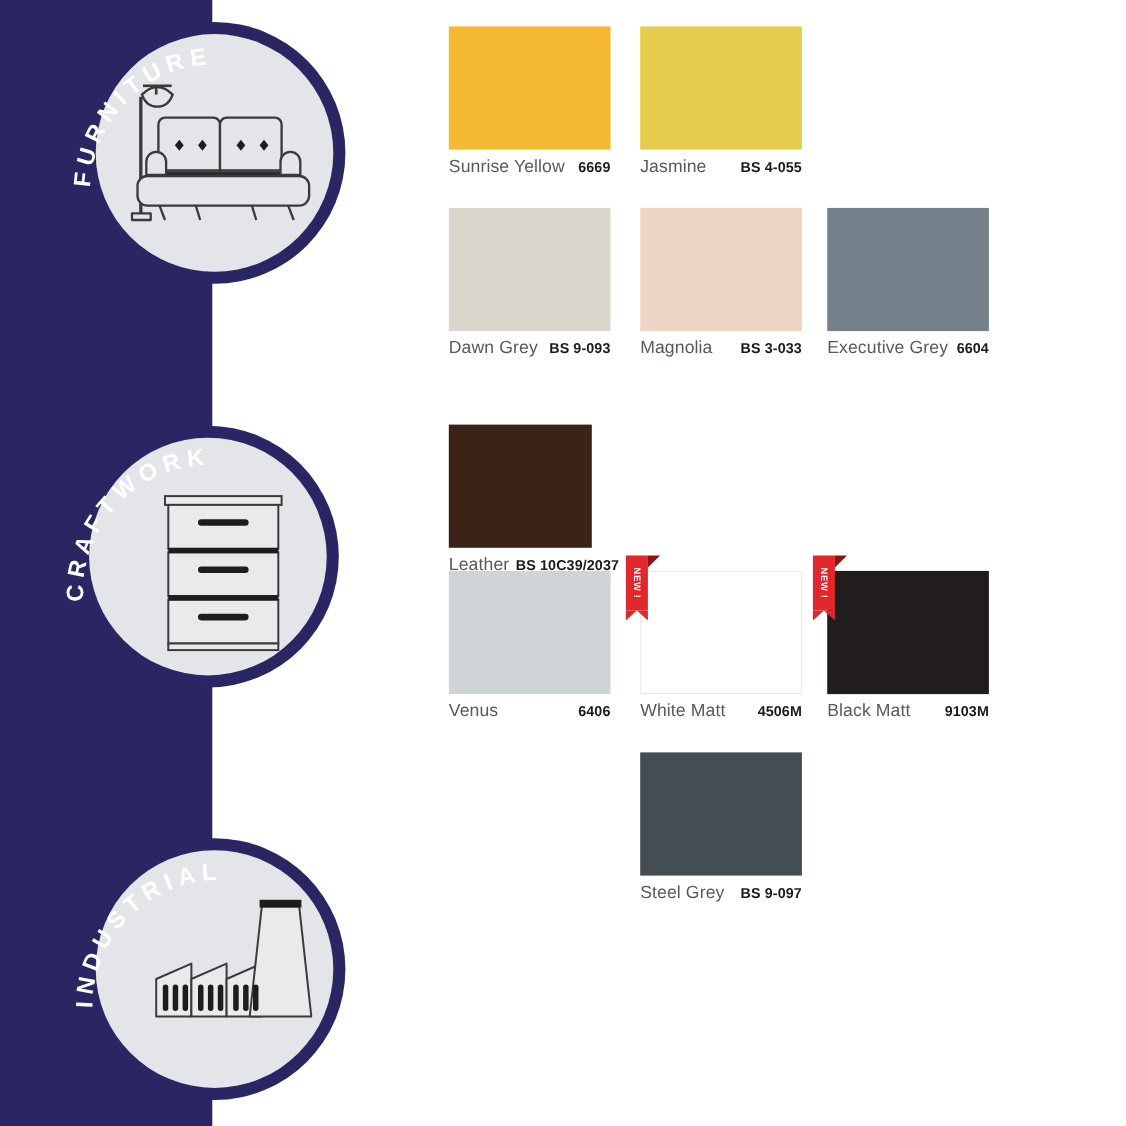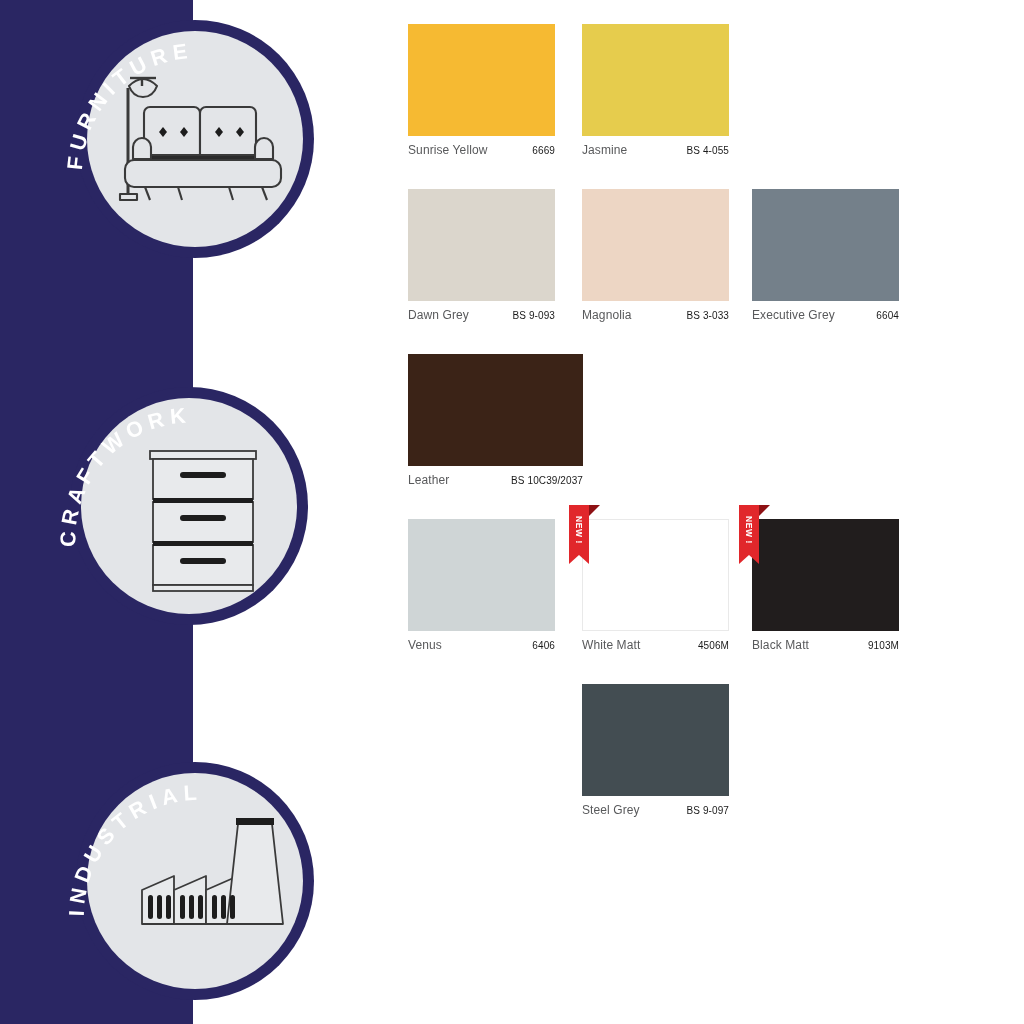--- a/index.html
+++ b/index.html
@@ -42,45 +42,45 @@
     height:165px;
   }
   .cell{
     position:absolute;
     width:147px;
   }
   .col-0{left:18px;}
   .col-1{left:192px;}
   .col-2{left:362px;}
 
-  .cell.wide{width:175px;}
+  .cell.wide{width:130px;margin-top:32px;}
 
   .swatch{
     width:100%;
     height:112px;
     display:block;
   }
   .swatch.bordered{box-shadow:inset 0 0 0 1px #e9e9e9;}
 
   .label{
     display:flex;
     justify-content:space-between;
     align-items:baseline;
     margin-top:7px;
     gap:6px;
   }
   .label .nm{
-    font-size:12px;
+    font-size:16px;
     color:#58595b;
     white-space:nowrap;
     letter-spacing:0.1px;
   }
   .label .code{
-    font-size:10px;
-    font-weight:normal;
+    font-size:13px;
+    font-weight:bold;
     color:#1a1a1a;
     white-space:nowrap;
     letter-spacing:0.1px;
   }
 
   
   .ribbon{
     position:absolute;
     left:-13px;top:-14px;
     width:20px;height:60px;

